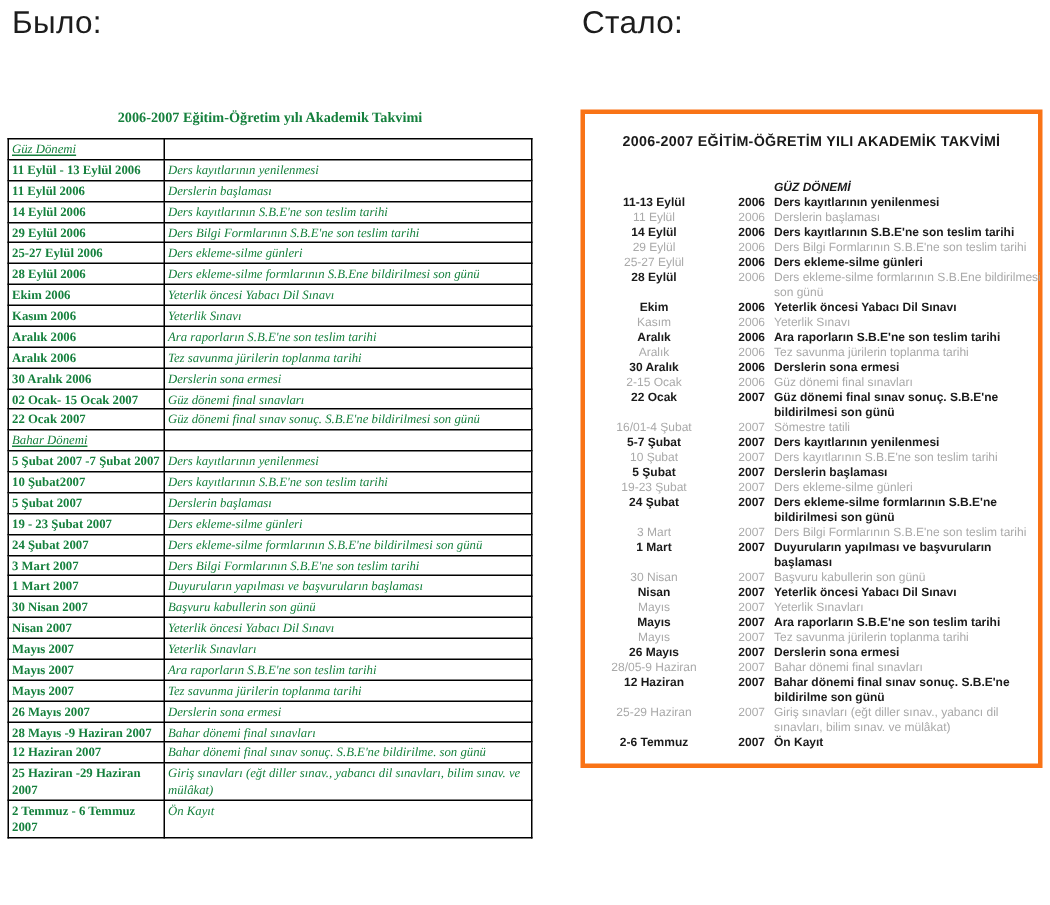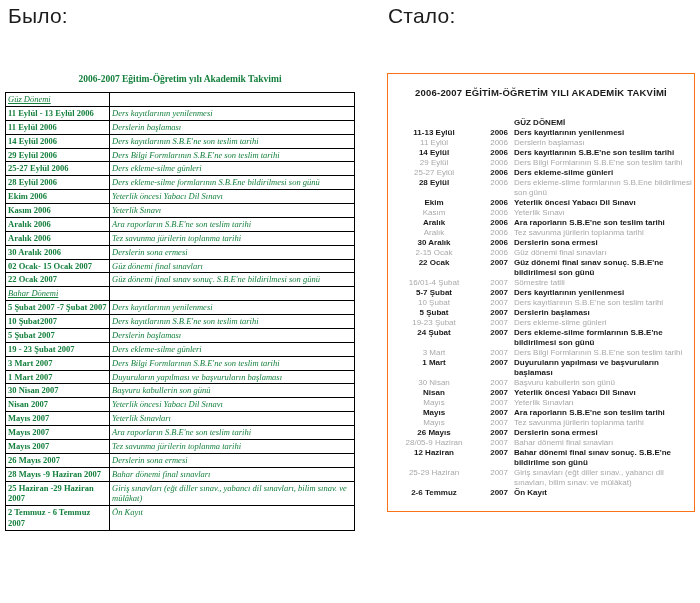--- a/index.html
+++ b/index.html
@@ -38,39 +38,39 @@
   }
   td.date{width:99px;font-weight:bold;}
   td.desc{font-style:italic;padding-left:4px;}
   td.date.section{font-style:italic;text-decoration:underline;font-weight:normal;}
   td.date.nowrap{white-space:nowrap;}
   tr.tall td{height:23px;}
 
   
   .after-panel{
     position:absolute;left:387px;top:73px;width:308px;height:439px;
-    border:1px solid #f97316;box-sizing:border-box;
+    border:3px solid #f97316;box-sizing:border-box;
     background:#fff;
     padding:13px 6px 0 6px;
   }
   .after-title{
     text-align:center;font-weight:bold;font-size:9.5px;color:#1a1a1a;
     margin:0 0 12px 0;letter-spacing:0.2px;
   }
   .after-row{
     display:grid;
     grid-template-columns:76px 30px 178px;
     column-gap:6px;
     font-size:8px;line-height:10px;
     padding-left:2px;
   }
   .after-row .c-date{text-align:center;}
   .after-row .c-year{text-align:right;}
   .after-row .c-desc{text-align:left;}
-  .section-header{margin-top:20px;}
+  .section-header{margin-top:20px;font-style:italic;}
   .section-header .c-desc{font-weight:bold;color:#1a1a1a;font-size:8px;}
   .tone-dark{color:#1a1a1a;font-weight:bold;}
   .tone-gray{color:#a9a9a9;font-weight:normal;}
 </style>
 </head>
 <body>
 
 <div class="panel-label label-before">Было:</div>
 <div class="panel-label label-after">Стало:</div>
 
@@ -148,20 +148,24 @@
         </tr>
         <tr>
           <td class="date">5 Şubat 2007</td>
           <td class="desc">Derslerin başlaması</td>
         </tr>
         <tr>
           <td class="date">19 - 23 Şubat 2007</td>
           <td class="desc">Ders ekleme-silme günleri</td>
         </tr>
         <tr>
+          <td class="date">24 Şubat 2007</td>
+          <td class="desc">Ders ekleme-silme formlarının S.B.E'ne bildirilmesi son günü</td>
+        </tr>
+        <tr>
           <td class="date">3 Mart 2007</td>
           <td class="desc">Ders Bilgi Formlarının S.B.E'ne son teslim tarihi</td>
         </tr>
         <tr>
           <td class="date">1 Mart 2007</td>
           <td class="desc">Duyuruların yapılması ve başvuruların başlaması</td>
         </tr>
         <tr>
           <td class="date">30 Nisan 2007</td>
           <td class="desc">Başvuru kabullerin son günü</td>
@@ -182,20 +186,24 @@
           <td class="date">Mayıs 2007</td>
           <td class="desc">Tez savunma jürilerin toplanma tarihi</td>
         </tr>
         <tr>
           <td class="date">26 Mayıs 2007</td>
           <td class="desc">Derslerin sona ermesi</td>
         </tr>
         <tr>
           <td class="date nowrap">28 Mayıs -9 Haziran 2007</td>
           <td class="desc">Bahar dönemi final sınavları</td>
+        </tr>
+        <tr>
+          <td class="date">12 Haziran 2007</td>
+          <td class="desc">Bahar dönemi final sınav sonuç. S.B.E'ne bildirilme. son günü</td>
         </tr>
         <tr>
           <td class="date">25 Haziran -29 Haziran 2007</td>
           <td class="desc">Giriş sınavları (eğt diller sınav., yabancı dil sınavları, bilim sınav. ve mülâkat)</td>
         </tr>
         <tr>
           <td class="date">2 Temmuz - 6 Temmuz 2007</td>
           <td class="desc">Ön Kayıt</td>
         </tr>
       </tbody>

